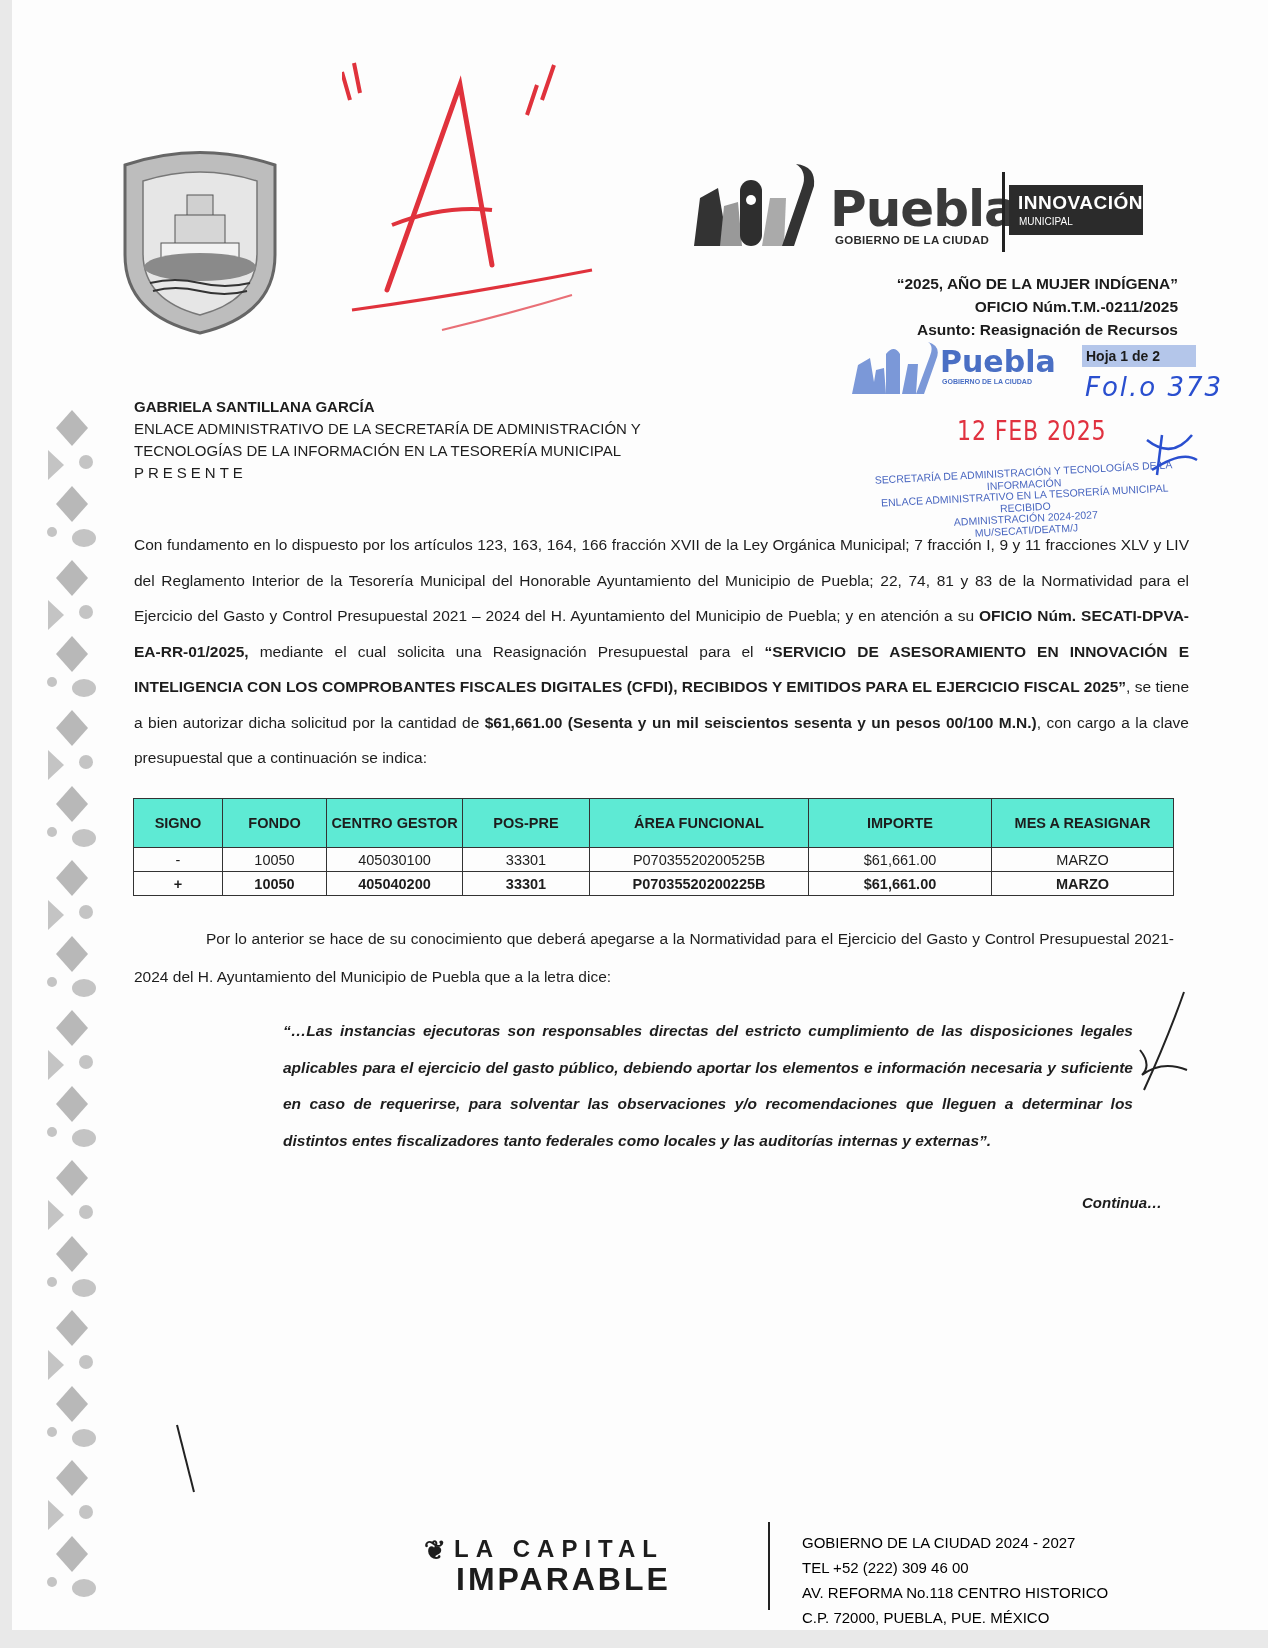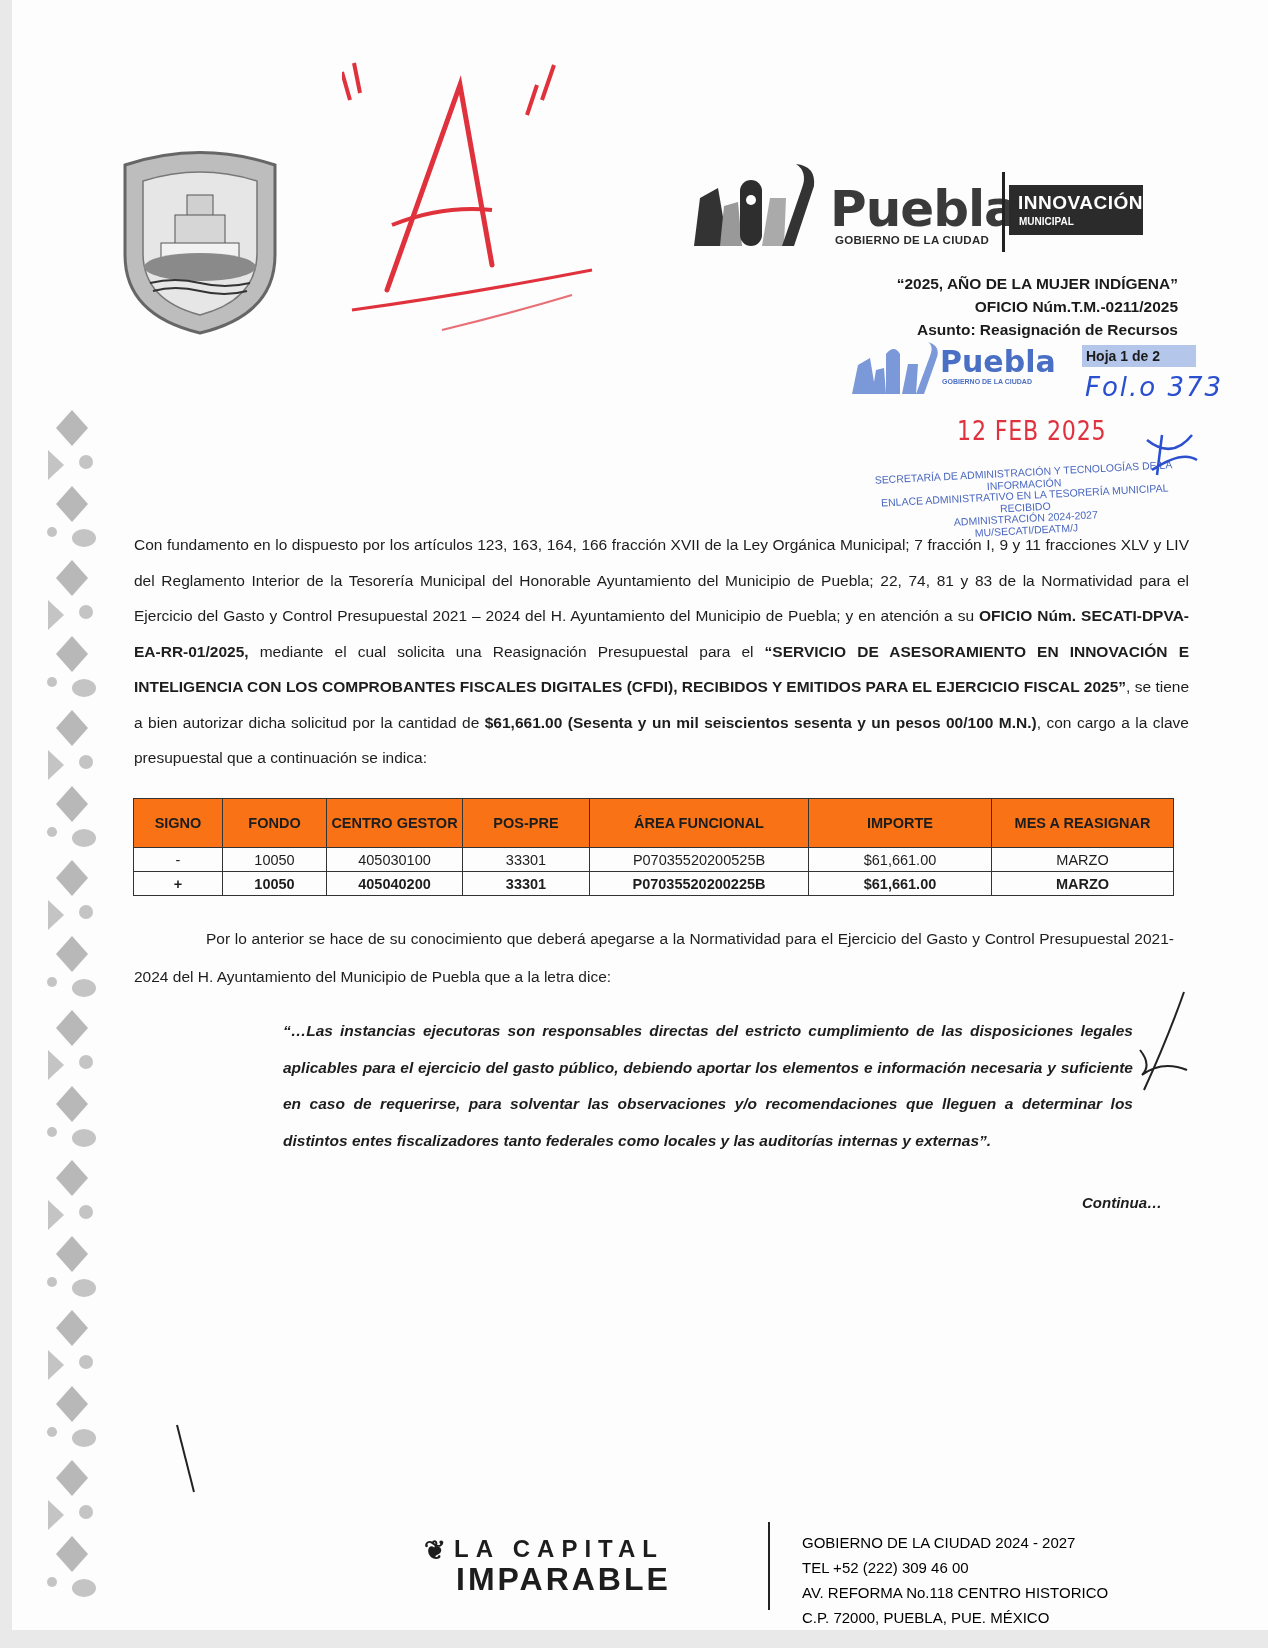--- a/index.html
+++ b/index.html
@@ -8,39 +8,39 @@
   .abs{position:absolute;}
   
   .crest{left:103px;top:145px;width:170px;height:190px;}
   
   .red-a{left:330px;top:55px;width:300px;height:300px;}
   .puebla-word{left:818px;top:180px;font-family:"DejaVu Sans",sans-serif;font-weight:bold;font-size:50px;color:#3a3a3a;letter-spacing:-1px;}
   .gob-word{left:823px;top:234px;font-size:11.5px;font-weight:bold;color:#2a2a2a;letter-spacing:.3px;}
   .vbar{left:990px;top:172px;width:3px;height:80px;background:#222;}
   .teso-box{left:997px;top:185px;width:134px;height:50px;background:#2b2b2b;color:#fff;}
   .teso-box .t1{position:absolute;left:9px;top:7px;font-weight:bold;font-size:19px;letter-spacing:.5px;}
-  .teso-box .t2{position:absolute;left:10px;top:31px;font-weight:bold;font-size:10px;}
+  .teso-box .t2{position:absolute;left:10px;top:31px;font-weight:normal;font-size:10px;}
   .hdr-lines{right:102px;top:272px;text-align:right;font-weight:bold;font-size:15.5px;line-height:23px;color:#1b1b1b;margin-left:44px;}
   .stamp-puebla{left:928px;top:344px;font-family:"DejaVu Sans",sans-serif;font-weight:bold;font-size:30px;color:#4a6fc4;}
   .stamp-gob{left:930px;top:378px;font-size:7px;font-weight:bold;color:#4a6fc4;}
   .hoja{left:1070px;top:345px;width:110px;height:22px;background:rgba(90,130,210,.45);font-weight:bold;font-size:14px;color:#1b1b1b;padding-left:4px;line-height:22px;}
   .folio{left:1073px;top:372px;font-family:"DejaVu Sans",sans-serif;font-size:26px;color:#2a4fcf;font-style:italic;letter-spacing:2px;}
   .date-stamp{left:945px;top:415px;font-family:"DejaVu Sans",sans-serif;font-size:27px;color:#e0313f;transform:scaleX(.82);transform-origin:left;letter-spacing:1px;}
   .recv{left:848px;top:467px;width:330px;text-align:center;font-size:10.5px;line-height:11.5px;color:#4a67c0;transform:rotate(-3deg);}
   
   .addr{left:122px;top:396px;font-size:15px;line-height:22px;}
   .addr .name{font-weight:bold;}
   .addr .pres{letter-spacing:4px;}
   
   .body{left:122px;top:527px;width:1055px;font-size:15.5px;line-height:35.5px;text-align:justify;}
   .b{font-weight:bold;}
   
   table.rr{position:absolute;left:121px;top:798px;width:1041px;border-collapse:collapse;font-size:14.5px;}
   table.rr th,table.rr td{border:1.5px solid #333;text-align:center;padding:0;}
-  table.rr th{background:#f97316;font-weight:bold;height:48px;line-height:21px;}
+  table.rr th{background:#5eead4;font-weight:bold;height:48px;line-height:21px;}
   table.rr td{height:23px;}
   table.rr tr.plus td{font-weight:bold;}
   .p2{left:122px;top:920px;width:1040px;font-size:15.5px;line-height:38px;text-align:justify;}
   .p2 .ind{display:inline-block;width:72px;}
   .quote{left:236px;top:1013px;width:850px;font-size:15.5px;line-height:36.5px;font-weight:bold;font-style:italic;text-align:justify;margin-left:35px;}
   .cont{left:1070px;top:1194px;font-size:15px;font-weight:bold;font-style:italic;}
   
   .sideband{left:30px;top:410px;width:60px;height:1220px;}
   
   .capital{left:412px;top:1535px;}
@@ -109,20 +109,26 @@
     <div>INFORMACIÓN</div>
     <div>ENLACE ADMINISTRATIVO EN LA TESORERÍA MUNICIPAL</div>
     <div>RECIBIDO</div>
     <div>ADMINISTRACIÓN 2024-2027</div>
     <div>MU/SECATI/DEATM/J</div>
   </div>
   <svg class="abs" style="left:1130px;top:430px;width:60px;height:50px" viewBox="0 0 60 50">
     <path d="M5 10 Q30 30 50 5 M20 5 L15 45 M10 40 Q40 20 55 30" stroke="#2a4fcf" stroke-width="2.5" fill="none"></path>
   </svg>
 
+  <div class="abs addr">
+    <div class="name">GABRIELA SANTILLANA GARCÍA</div>
+    <div>ENLACE ADMINISTRATIVO DE LA SECRETARÍA DE ADMINISTRACIÓN Y</div>
+    <div>TECNOLOGÍAS DE LA INFORMACIÓN EN LA TESORERÍA MUNICIPAL</div>
+    <div class="pres">PRESENTE</div>
+  </div>
 
   <div class="abs body">
     <span>Con fundamento en lo dispuesto por los artículos 123, 163, 164, 166 fracción XVII de la Ley Orgánica Municipal; 7 fracción I, 9 y 11 fracciones XLV y LIV del Reglamento Interior de la Tesorería Municipal del Honorable Ayuntamiento del Municipio de Puebla; 22, 74, 81 y 83 de la Normatividad para el Ejercicio del Gasto y Control Presupuestal 2021 – 2024 del H. Ayuntamiento del Municipio de Puebla; y en atención a su </span><span class="b">OFICIO Núm. SECATI-DPVA-EA-RR-01/2025,</span><span> mediante el cual solicita una Reasignación Presupuestal para el </span><span class="b">“SERVICIO DE ASESORAMIENTO EN INNOVACIÓN E INTELIGENCIA CON LOS COMPROBANTES FISCALES DIGITALES (CFDI), RECIBIDOS Y EMITIDOS PARA EL EJERCICIO FISCAL 2025”</span><span>,  se tiene a bien autorizar dicha solicitud por la cantidad de </span><span class="b">$61,661.00 (Sesenta y un mil seiscientos sesenta y un  pesos 00/100 M.N.)</span><span>, con cargo a la clave presupuestal que a continuación se indica:</span>
   </div>
 
   <table class="rr">
     <thead>
       <tr>
         <th style="width:88px">SIGNO</th>
         <th style="width:103px">FONDO</th>

